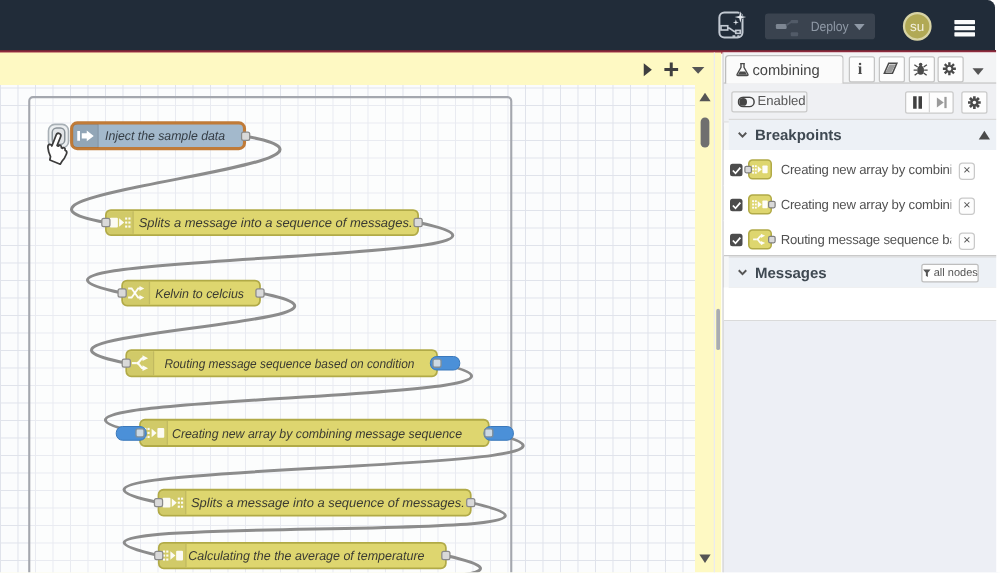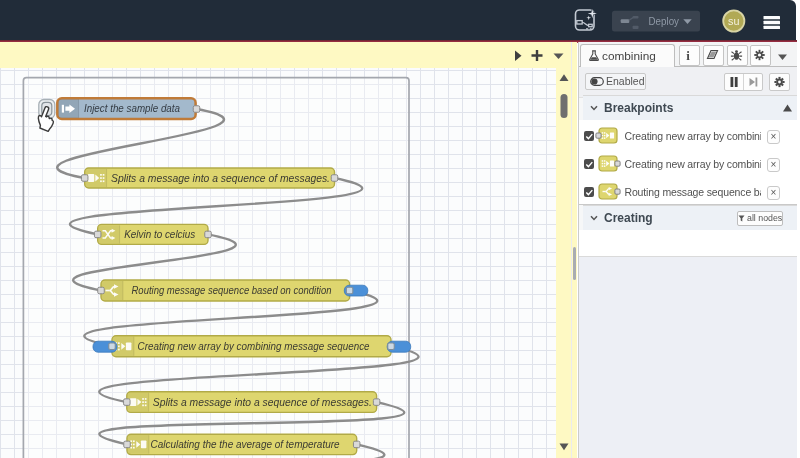--- a/index.html
+++ b/index.html
@@ -418,21 +418,21 @@
         <rect x="19.9" y="6" width="5.2" height="5.2" rx="1.2" fill="#d9d9d9" stroke="#808080" stroke-width="1"></rect>
       </svg>
       <div class="abs rowtxt">Routing message sequence ba</div>
       <div class="abs xbtn">×</div>
     </div>
 
     <div class="abs hdr" style="top:163px;">
       <svg class="abs" style="left:7px;top:9px;" width="8" height="6" viewBox="0 0 8 6">
         <path d="M1 1.2 L4 4.4 L7 1.2" fill="none" stroke="#555" stroke-width="1.5"></path>
       </svg>
-      <span style="margin-left:21px;">Creating</span>
+      <span style="margin-left:21px;">Messages</span>
       <div class="abs" style="left:154px;top:5px;width:44px;height:13px;background:#fdfdfd;border:1px solid #bdbdbd;border-radius:2px;font-weight:normal;font-size:8.8px;line-height:13px;color:#555;text-align:right;white-space:nowrap;">
         <svg style="vertical-align:-1px;margin-right:2px;" width="7" height="7" viewBox="0 0 7 7">
           <path d="M0.5 0.5 L6.5 0.5 L4.3 3.2 L4.3 6.5 L2.7 5.6 L2.7 3.2 Z" fill="#555"></path>
         </svg>all nodes</div>
     </div>
     <div class="abs" style="top:188px;left:0;width:219px;height:26px;background:#ffffff;border-bottom:1px solid #dadada;"></div>
     <div class="abs" style="top:215px;left:0;width:219px;height:201px;background:#edeff5;"></div>
 
     <svg class="abs" style="left:203px;top:61px;" width="11" height="10" viewBox="0 0 11 10">
       <path d="M1 8.5 L10 8.5 L5.5 1.5 Z" fill="#4a4a4a"></path>

